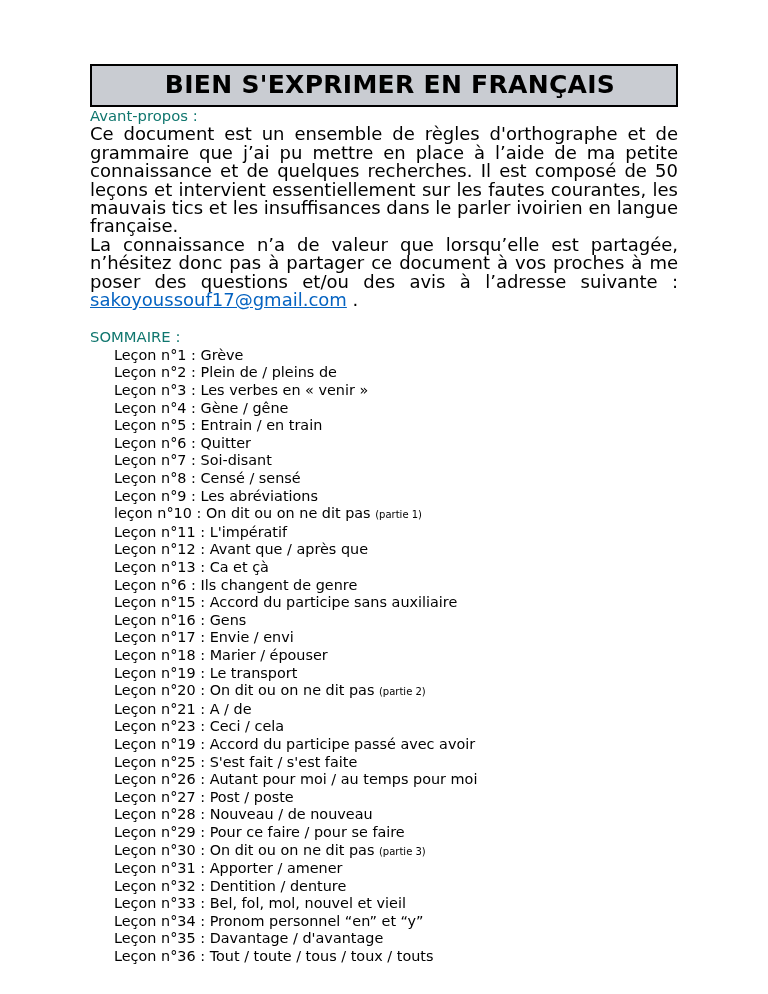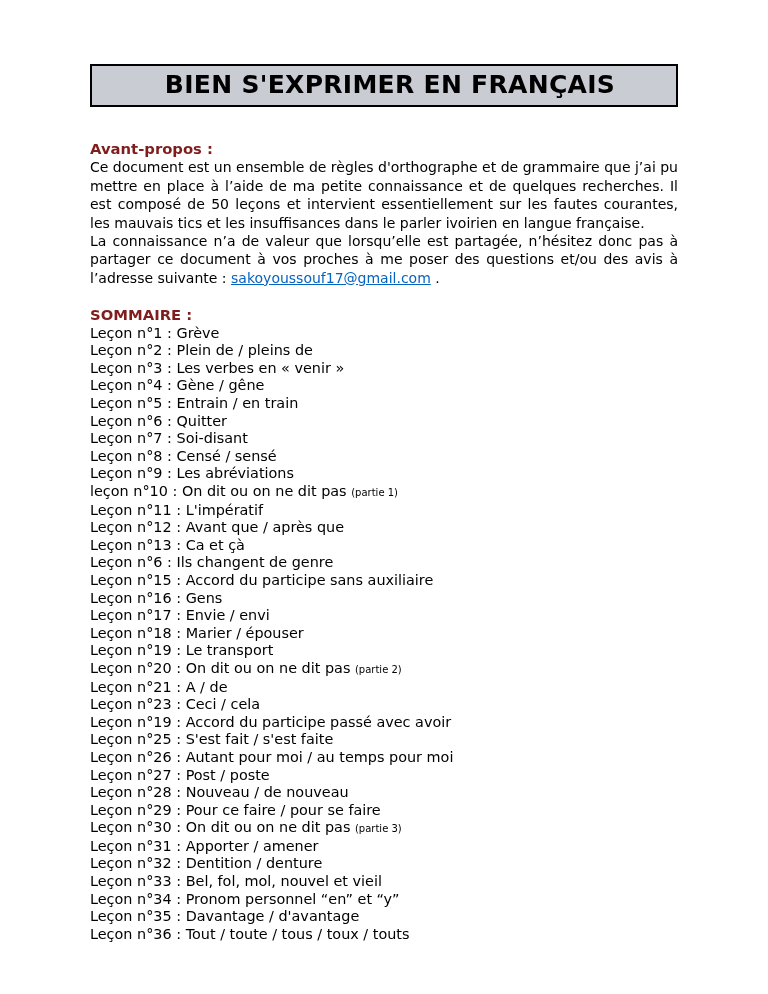--- a/index.html
+++ b/index.html
@@ -13,52 +13,52 @@
   .page {
     width: 768px;
     height: 994px;
     padding: 64px 90px 0 90px;
   }
   .title-box {
     border: 2px solid #000000;
     background: #c9ccd2;
     text-align: center;
     padding: 4px 0 6px 12px;
-    margin-bottom: 33px;
   }
   .title-text {
     font-size: 25px;
     font-weight: bold;
     letter-spacing: 0.3px;
   }
   .red-heading {
-    color: #7f1d1d;
+    color: #0f766e;
     font-size: 14.8px;
-    font-weight: bold;
+    font-weight: normal;
     line-height: 18.4px;
   }
   .body-text {
-    font-size: 14px;
+    font-size: 18px;
     line-height: 18.4px;
     text-align: justify;
   }
   .email-link {
     color: #0563c1;
     text-decoration: underline;
     cursor: pointer;
   }
   .sommaire { margin-top: 19px; }
   .lessons {
     list-style: none;
     margin-top: 0;
   }
   .lessons li {
     font-size: 14.4px;
     line-height: 17.6px;
     white-space: nowrap;
+    margin-left: 24px;
   }
   .suffix { font-size: 10px; }
 </style>
 </head>
 <body>
 
 <div class="page">
 
   <div class="title-box">
     <span class="title-text">BIEN S'EXPRIMER EN FRANÇAIS</span>

